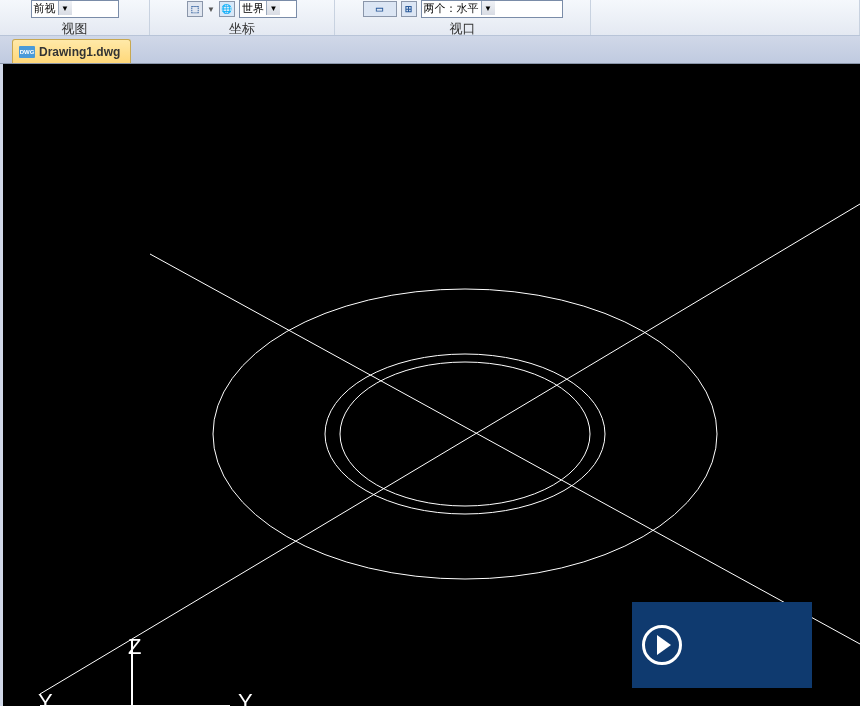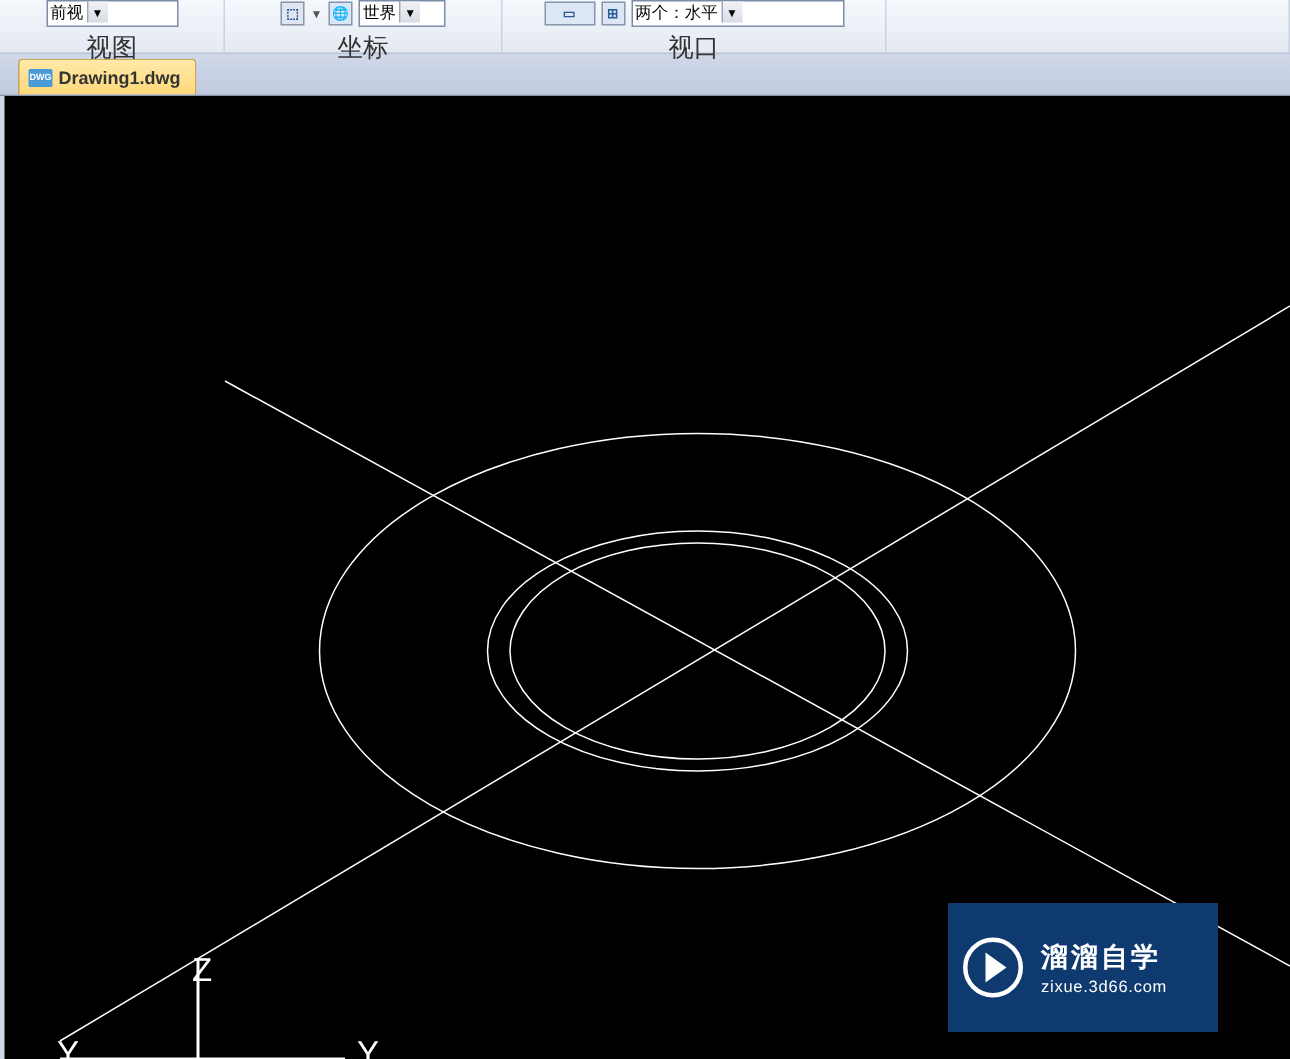--- a/index.html
+++ b/index.html
@@ -31,21 +31,21 @@
       position: relative;
     }
     .panel-top {
       display: flex;
       align-items: center;
       gap: 4px;
       height: 18px;
       padding: 0 4px;
     }
     .panel-label {
-      font-size: 17px;
+      font-size: 13px;
       color: #333;
       padding-top: 2px;
     }
     .dropdown-control {
       display: flex;
       align-items: flex-start;
       background: #fff;
       border: 1px solid #7a8ca8;
       height: 18px;
       font-size: 11px;
@@ -247,18 +247,14 @@
     <line x1="132" y1="642" x2="230" y2="642" stroke="#fff" stroke-width="2"></line>
   </svg>
   <div class="axis-label" style="left:128px; top:570px">Z</div>
   <div class="axis-label" style="left:38px; top:625px">Y</div>
   <div class="axis-label" style="left:238px; top:625px">Y</div>
 
   <div class="watermark">
     <div class="wm-logo">
       <div class="wm-play"></div>
     </div>
-    <div class="wm-text">
-      <div class="wm-title">溜溜自学</div>
-      <div class="wm-url">zixue.3d66.com</div>
-    </div>
   </div>
 </div>
 
 </body></html>

